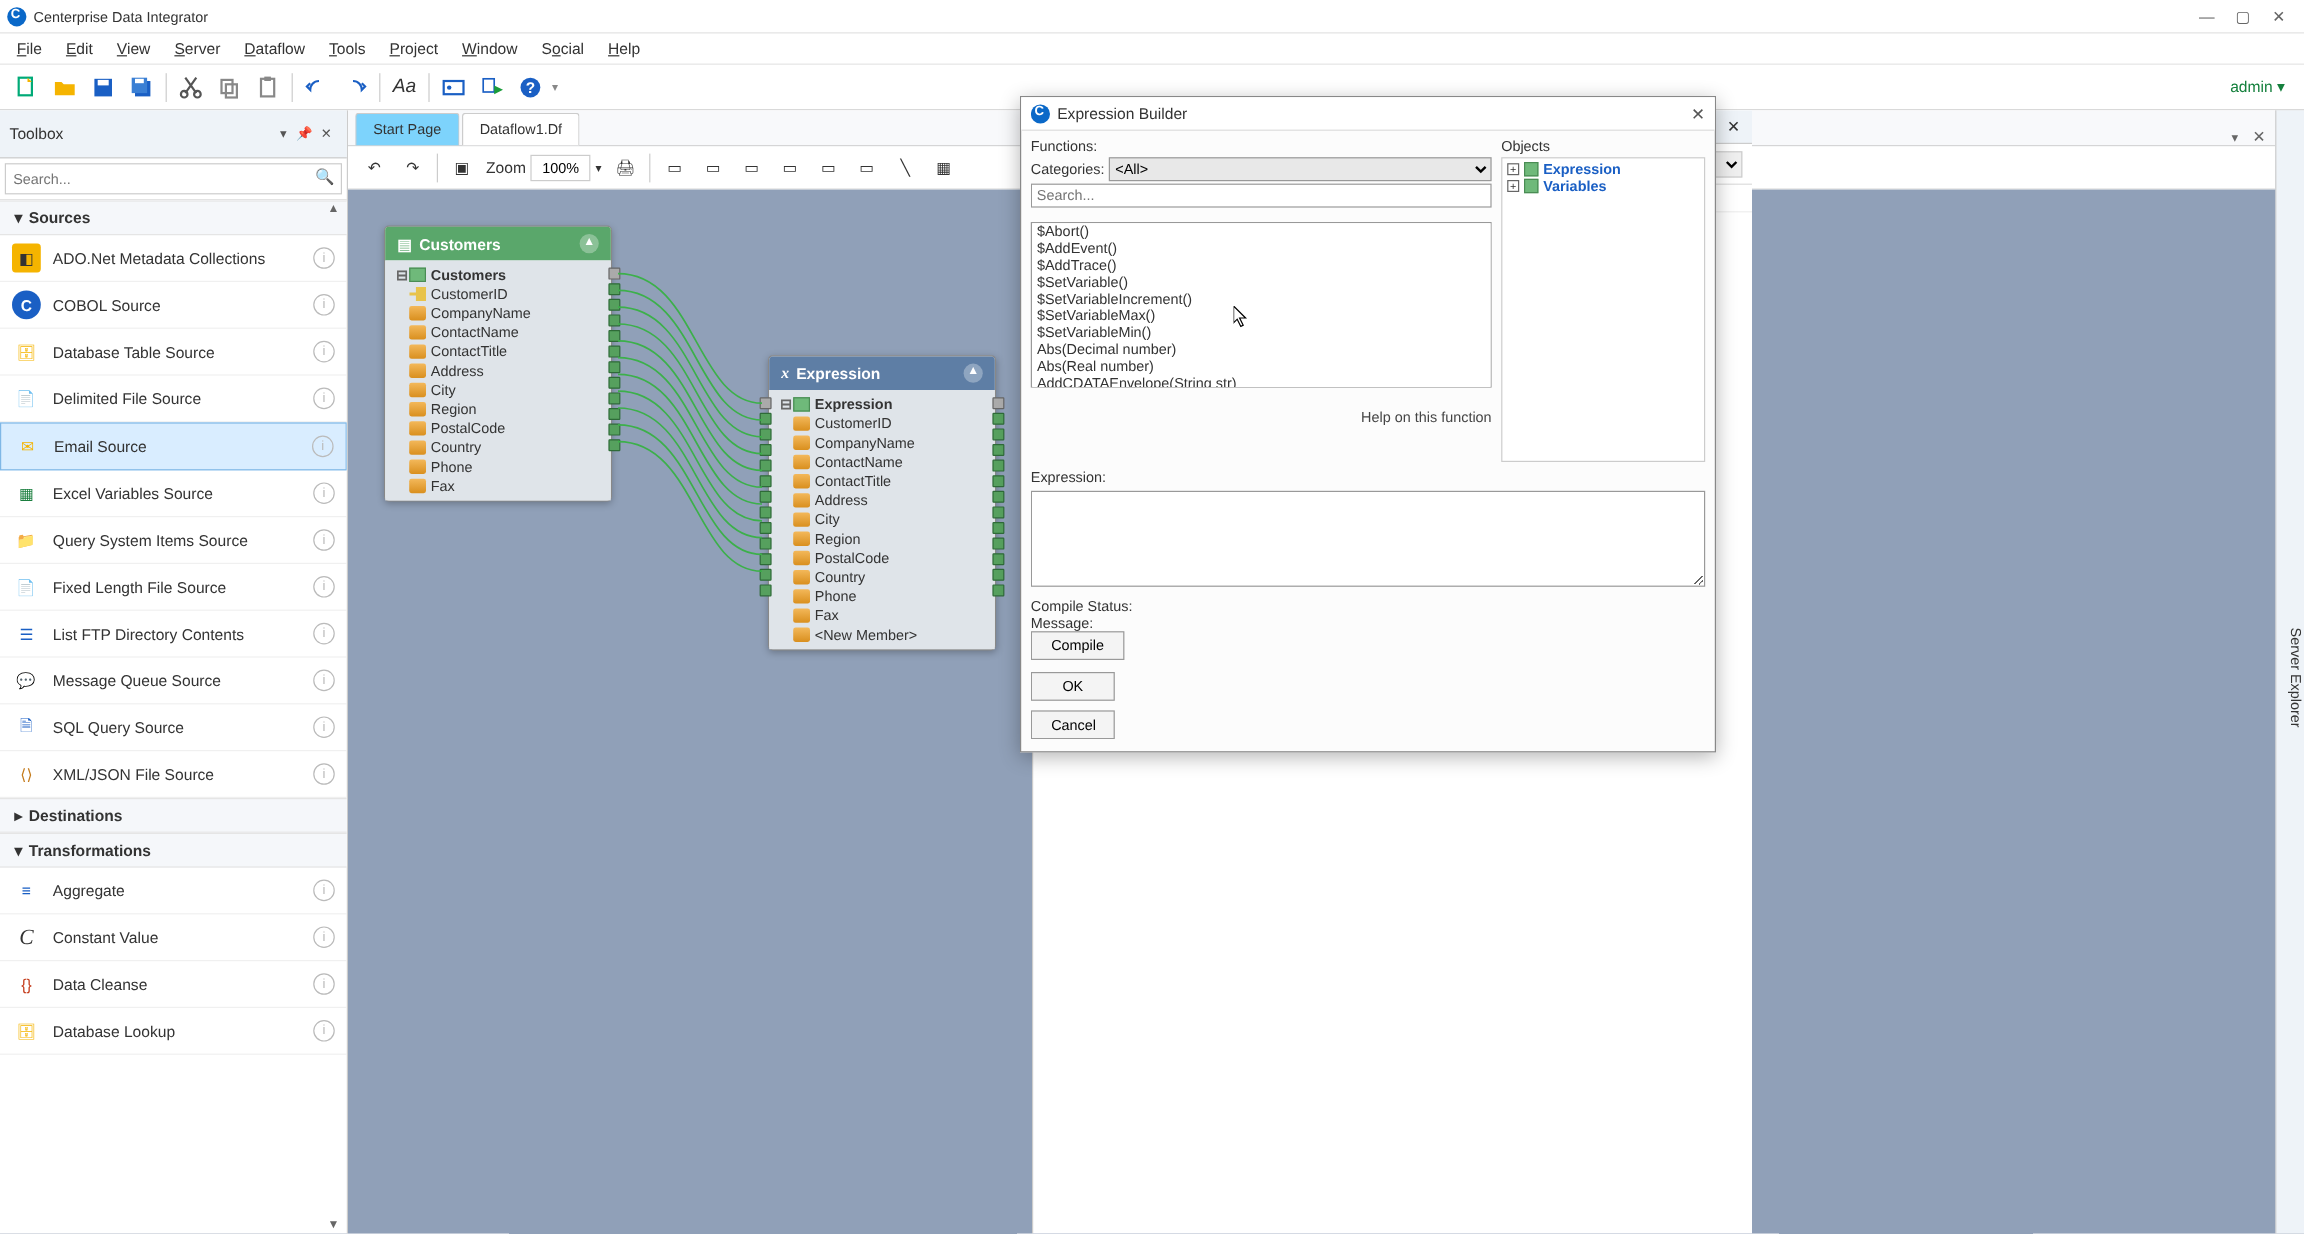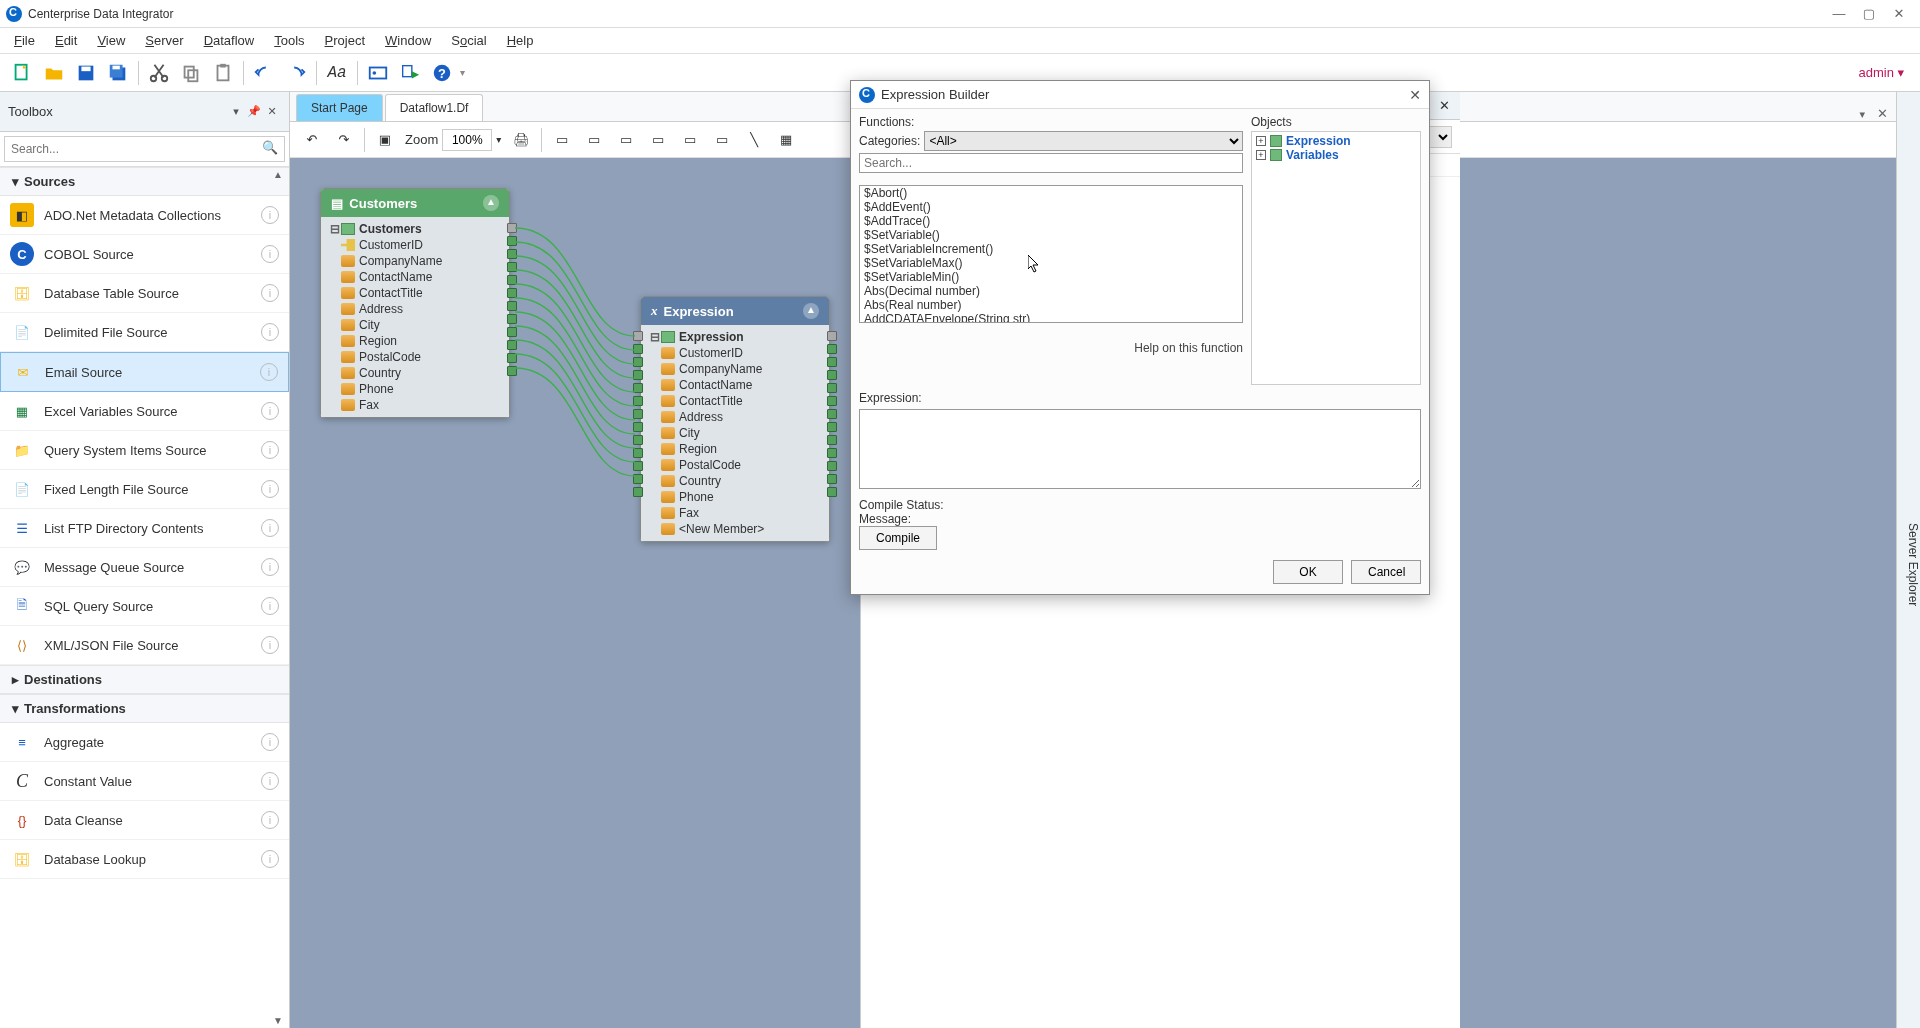--- a/index.html
+++ b/index.html
@@ -14,21 +14,21 @@
 
     
     .menubar { height: 26px; background: #fff; display: flex; align-items: center; padding: 0 4px; border-bottom: 1px solid #e0e0e0; }
     .menubar .menu-item { padding: 3px 10px; cursor: pointer; font-size: 13px; }
     .menubar .accel { text-decoration: underline; }
 
     
     .toolbar { height: 38px; background: #fff; display: flex; align-items: center; padding: 0 6px; border-bottom: 1px solid #d0d0d0; }
     .tb-btn { width: 28px; height: 28px; display: flex; align-items: center; justify-content: center; margin: 0 2px; cursor: pointer; border-radius: 2px; }
     .tb-sep { width: 1px; height: 24px; background: #ccc; margin: 0 4px; }
-    .admin { margin-left: auto; margin-right: 10px; color: #be185d; font-size: 13px; cursor: pointer; }
+    .admin { margin-left: auto; margin-right: 10px; color: #15803d; font-size: 13px; cursor: pointer; }
 
     
     .body { display: flex; height: calc(100% - 92px); position: relative; }
 
     
     .toolbox { width: 290px; background: #fff; border-right: 1px solid #ccc; display: flex; flex-direction: column; }
     .panel-header { height: 40px; background: #eef3f8; border-bottom: 1px solid #ccc; display: flex; align-items: center; padding: 0 8px; font-size: 13px; }
     .panel-header .spacer { flex: 1; }
     .panel-header .hdr-btn { width: 14px; text-align: center; cursor: pointer; color: #555; margin: 0 2px; font-size: 11px; }
     .search-row { position: relative; padding: 4px; border-bottom: 1px solid #ddd; }
@@ -98,21 +98,21 @@
     .cat-row { display: flex; align-items: center; margin-bottom: 2px; }
     .cat-sel { flex: 1; height: 20px; border: 1px solid #999; background: #e8e8e8; font-size: 12px; margin-left: 4px; }
     .srch-inp { width: 100%; height: 20px; border: 1px solid #999; padding: 0 4px; font-size: 12px; }
     .fn-list { margin-top: 12px; height: 138px; border: 1px solid #999; background: #fff; overflow-y: scroll; font-size: 12px; }
     .fn-list div { padding: 0 4px; cursor: pointer; }
     .help-link { text-align: right; font-size: 12px; color: #444; margin-top: 18px; }
     .expr-box { width: calc(100% - 16px); margin: 2px 8px; height: 80px; border: 1px solid #999; background: #fff; }
     .status-row { display: flex; padding: 4px 8px; align-items: flex-start; flex-direction: column; }
     .status-row .s-left { flex: 1; font-size: 12px; }
     .btn { padding: 4px 16px; border: 1px solid #999; background: #f4f4f4; cursor: pointer; font-size: 12px; }
-    .dlg-footer { display: flex; justify-content: flex-end; gap: 8px; padding: 6px 8px 10px 8px; }
+    .dlg-footer { display: flex; justify-content: flex-end; gap: 8px; padding: 6px 8px 10px 8px; flex-direction: column; }
     .obj-tree { border: 1px solid #ccc; height: 254px; background: #fff; font-size: 12px; padding: 2px; }
     .obj-row { display: flex; align-items: center; padding: 0 2px; }
     .obj-row .pb { width: 10px; height: 10px; border: 1px solid #666; text-align: center; line-height: 8px; font-size: 9px; margin-right: 4px; }
     .obj-row .gi { width: 12px; height: 12px; background: #6fb97a; border: 1px solid #4a8c54; margin-right: 4px; }
     .obj-row .lnk { color: #1a5fc4; font-weight: bold; cursor: pointer; }
 
     
     .cursor { position: absolute; width: 12px; height: 18px; z-index: 50; pointer-events: none; }
 
     
@@ -193,21 +193,21 @@
         <path d="M14 6C9 6 6 10 6 14l-3-3 3-3" fill="none" stroke="#1a5fc4" stroke-width="2"></path>
       </svg>
     </div>
   <div class="tb-btn">
       <svg class="ic-svg" viewBox="0 0 24 24">
         <path d="M10 6c5 0 8 4 8 8l3-3-3-3" fill="none" stroke="#1a5fc4" stroke-width="2"></path>
       </svg>
     </div>
   <div class="tb-sep"></div>
   <div class="tb-btn">
-      <span style="font-style:italic;font-family:Liberation Mono, monospace;font-size:16px;">Aa</span>
+      <span style="font-style:italic;font-family:Liberation Sans, sans-serif;font-size:16px;">Aa</span>
     </div>
   <div class="tb-sep"></div>
   <div class="tb-btn">
       <svg class="ic-svg" viewBox="0 0 24 24">
         <rect x="3" y="6" width="18" height="12" fill="none" stroke="#1a5fc4" stroke-width="2"></rect>
         <circle cx="8" cy="12" r="2" fill="#1a5fc4"></circle>
       </svg>
     </div>
   <div class="tb-btn">
       <svg class="ic-svg" viewBox="0 0 24 24">

